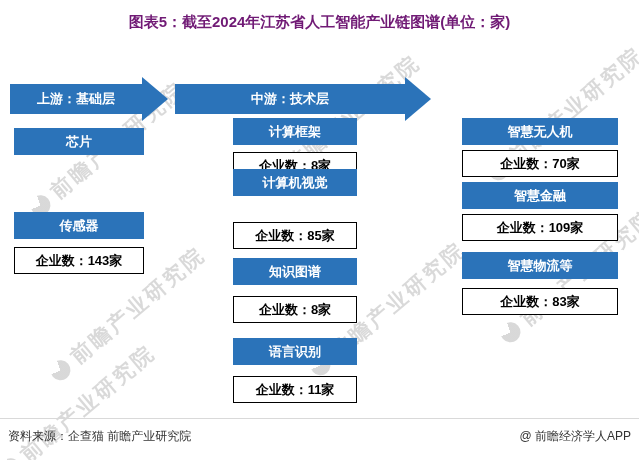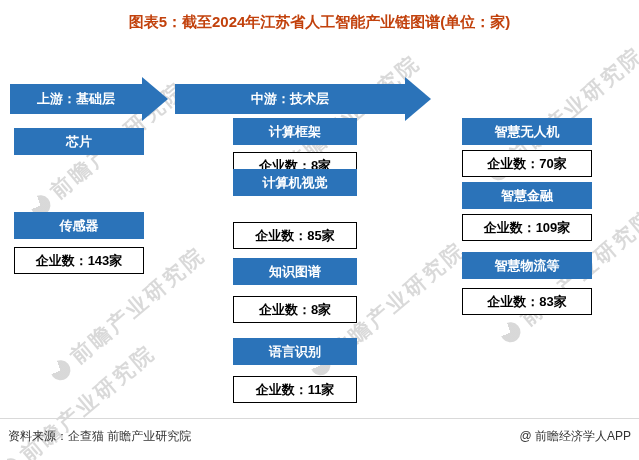--- a/index.html
+++ b/index.html
@@ -7,21 +7,21 @@
   body {
     font-family: "Liberation Sans", "DejaVu Sans", sans-serif;
     background:#ffffff;
     position:relative;
     overflow:hidden;
   }
   .page { position:absolute; inset:0; }
 
   .title {
     position:absolute; top:13px; left:0; width:100%;
-    text-align:center; font-size:15px; font-weight:bold; color:#c2410c;
+    text-align:center; font-size:15px; font-weight:bold; color:#701a75;
     z-index:3;
   }
 
   
   .wm {
     position:absolute; display:flex; align-items:center;
     transform:rotate(-40deg);
     font-size:21px; letter-spacing:3px;
     color:rgba(185,185,185,0.55);
     white-space:nowrap; z-index:1; font-weight:bold;
@@ -52,21 +52,21 @@
   
   .box {
     position:absolute; height:27px;
     display:flex; align-items:center; justify-content:center;
     font-size:13px; font-weight:bold; z-index:2; white-space:nowrap;
   }
   .box.blue  { background:var(--primary,#2B73B9); color:#fff; }
   .box.white { background:#fff; border:1.5px solid #000; color:#000; }
   .c1 { left:14px;  width:130px; }
   .c2 { left:233px; width:124px; }
-  .c3 { left:462px; width:130px; }
+  .c3 { left:462px; width:156px; }
 
   .footer-line {
     position:absolute; left:0; top:418px; width:639px; height:1px;
     background:#d9d9d9; z-index:2;
   }
   .source {
     position:absolute; left:8px; top:428px; font-size:12px; color:#333; z-index:3;
   }
   .credit {
     position:absolute; right:8px; top:428px; font-size:12px; color:#333; z-index:3;

